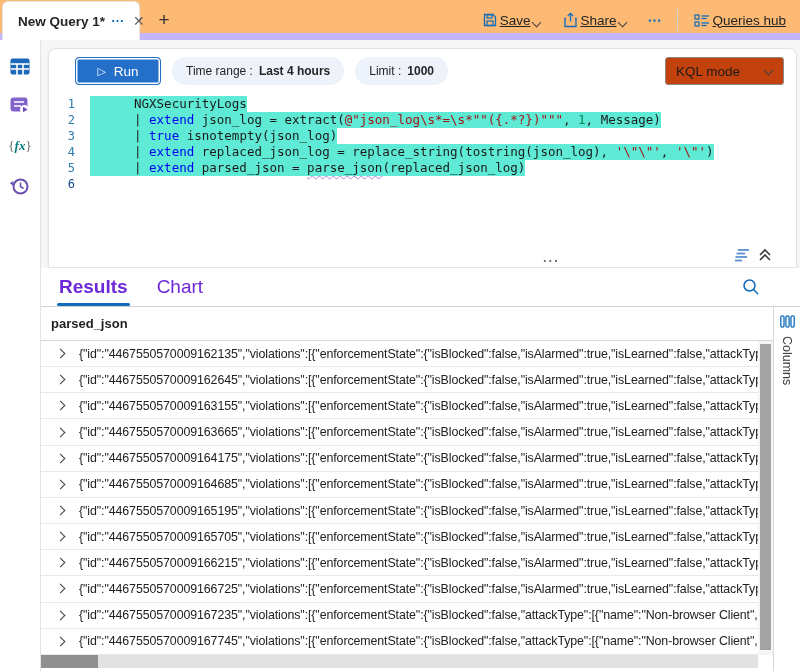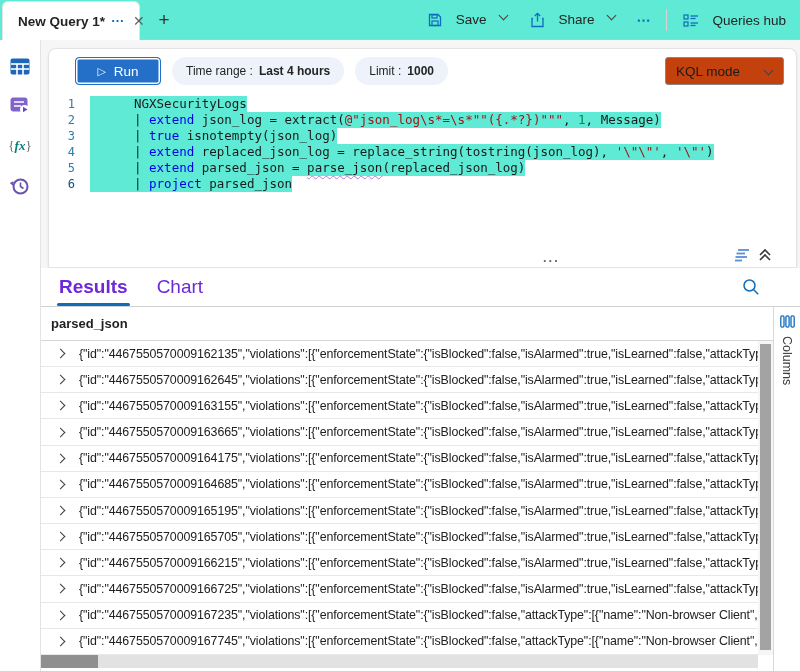--- a/index.html
+++ b/index.html
@@ -1,27 +1,27 @@
 <!DOCTYPE html>
 <html><head>
 <meta charset="utf-8">
 <style>
   * { margin:0; padding:0; box-sizing:border-box; }
   html,body { width:800px; height:671px; background:#fff; font-family:"Liberation Sans", sans-serif; }
   .screen { position:relative; width:800px; height:671px; overflow:hidden; background:#fff; }
 
   
-  .topbar { position:absolute; left:0; top:0; width:800px; height:40px; background:#5eead4; border-bottom:1px solid #c4b5fd; }
+  .topbar { position:absolute; left:0; top:0; width:800px; height:40px; background:#fdba74; border-bottom:7px solid #c4b5fd; }
   .tab { position:absolute; left:2px; top:1px; height:39px; width:138px; background:#fff; border:1px solid #e4e4e4; border-bottom:none; border-radius:6px 6px 0 0; display:flex; align-items:center; padding:0 8px 0 9px; gap:6px; }
   .tab-title { font-size:13.5px; font-weight:bold; color:#242424; white-space:nowrap; }
   .tab-dots { color:#0f6cbd; font-size:13px; font-weight:bold; letter-spacing:1px; line-height:10px; cursor:pointer; }
   .tab-close { color:#5f5f5f; font-size:14px; cursor:pointer; padding:0 2px; }
   .newtab { position:absolute; left:150px; top:6px; width:28px; height:28px; display:flex; align-items:center; justify-content:center; font-size:19px; font-weight:300; color:#333; cursor:pointer; }
   .top-actions { position:absolute; right:8px; top:0; height:40px; display:flex; align-items:center; gap:10px; }
-  .action-btn { display:flex; align-items:flex-start; gap:13px; font-size:13.5px; color:#242424; cursor:pointer; padding:4px 6px; }
+  .action-btn { display:flex; align-items:flex-end; gap:2px; font-size:13.5px; color:#242424; cursor:pointer; padding:4px 6px;text-decoration:underline; }
   .action-more { color:#0f6cbd; font-weight:bold; letter-spacing:2px; font-size:14px; cursor:pointer; padding:0 4px; }
   .vdiv { width:1px; height:22px; background:#d6d6d6; }
   .chev { width:9px; height:9px; display:inline-block; position:relative; top:-2px; }
   .chev::after { content:""; position:absolute; left:1px; top:2px; width:6px; height:6px; border-right:1.4px solid #424242; border-bottom:1.4px solid #424242; transform:rotate(45deg); }
 
   
   .main-bg { position:absolute; left:0; top:40px; width:800px; height:631px; background:#f6f6f6; }
   .sidebar { position:absolute; left:0; top:40px; width:41px; height:631px; background:#fff; border-right:1px solid #e3e3e3; display:flex; flex-direction:column; align-items:center; padding-top:14px; gap:16px; }
   .side-icon { width:24px; height:24px; display:flex; align-items:center; justify-content:center; cursor:pointer; }
   .fx-icon { font-size:13px; color:#6a6a6a; font-family:"Liberation Serif", serif; }
@@ -182,21 +182,21 @@
       </div>
     </div>
 
     <div class="code-area">
       <div>
           <div class="code-line"><span class="gutter">1</span><span class="hl"><span class="tok-plain">NGXSecurityLogs</span></span></div>
           <div class="code-line"><span class="gutter">2</span><span class="hl"><span class="tok-plain">| </span><span class="tok-kw">extend</span><span class="tok-plain"> json_log = extract(</span><span class="tok-str">@"json_log\s*=\s*""({.*?})"""</span><span class="tok-plain">, </span><span class="tok-num">1</span><span class="tok-plain">, Message)</span></span></div>
           <div class="code-line"><span class="gutter">3</span><span class="hl"><span class="tok-plain">| </span><span class="tok-kw">true</span><span class="tok-plain"> isnotempty(json_log)</span></span></div>
           <div class="code-line"><span class="gutter">4</span><span class="hl"><span class="tok-plain">| </span><span class="tok-kw">extend</span><span class="tok-plain"> replaced_json_log = replace_string(tostring(json_log), </span><span class="tok-str">'\"\"'</span><span class="tok-plain">, </span><span class="tok-str">'\"'</span><span class="tok-plain">)</span></span></div>
           <div class="code-line"><span class="gutter">5</span><span class="hl"><span class="tok-plain">| </span><span class="tok-kw">extend</span><span class="tok-plain"> parsed_json = </span><span class="tok-warn">parse_json</span><span class="tok-plain">(replaced_json_log)</span></span></div>
-          <div class="code-line"><span class="gutter active">6</span><span class="hl"><span class="tok-plain">| </span><span class="tok-kw">project</span><span class="tok-plain"> parsed_json</span></span></div>
+          <div class="code-line"><span class="gutter active">6</span></div>
         </div>
     </div>
 
     <div class="card-corner-icons">
       <span class="icon-btn">
         <svg width="17" height="14" viewBox="0 0 17 14">
           <line x1="4" y1="2" x2="15" y2="2" stroke="#5b8fd4" stroke-width="1.8"></line>
           <line x1="2.5" y1="5.5" x2="11" y2="5.5" stroke="#5b8fd4" stroke-width="1.8"></line>
           <line x1="1.5" y1="9" x2="13" y2="9" stroke="#5b8fd4" stroke-width="1.8"></line>
           <line x1="1" y1="12.5" x2="8" y2="12.5" stroke="#5b8fd4" stroke-width="1.8"></line>

